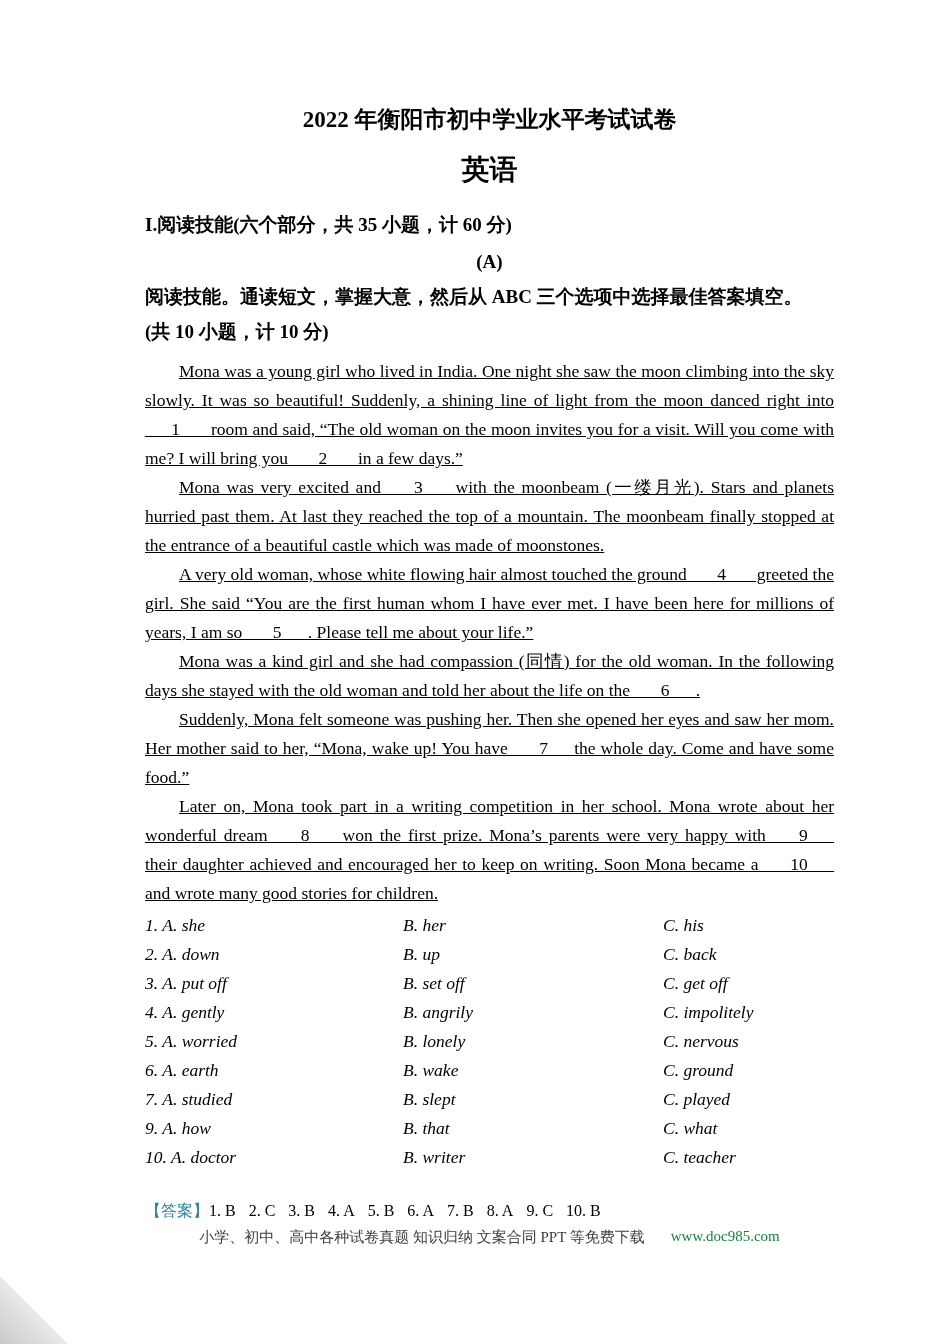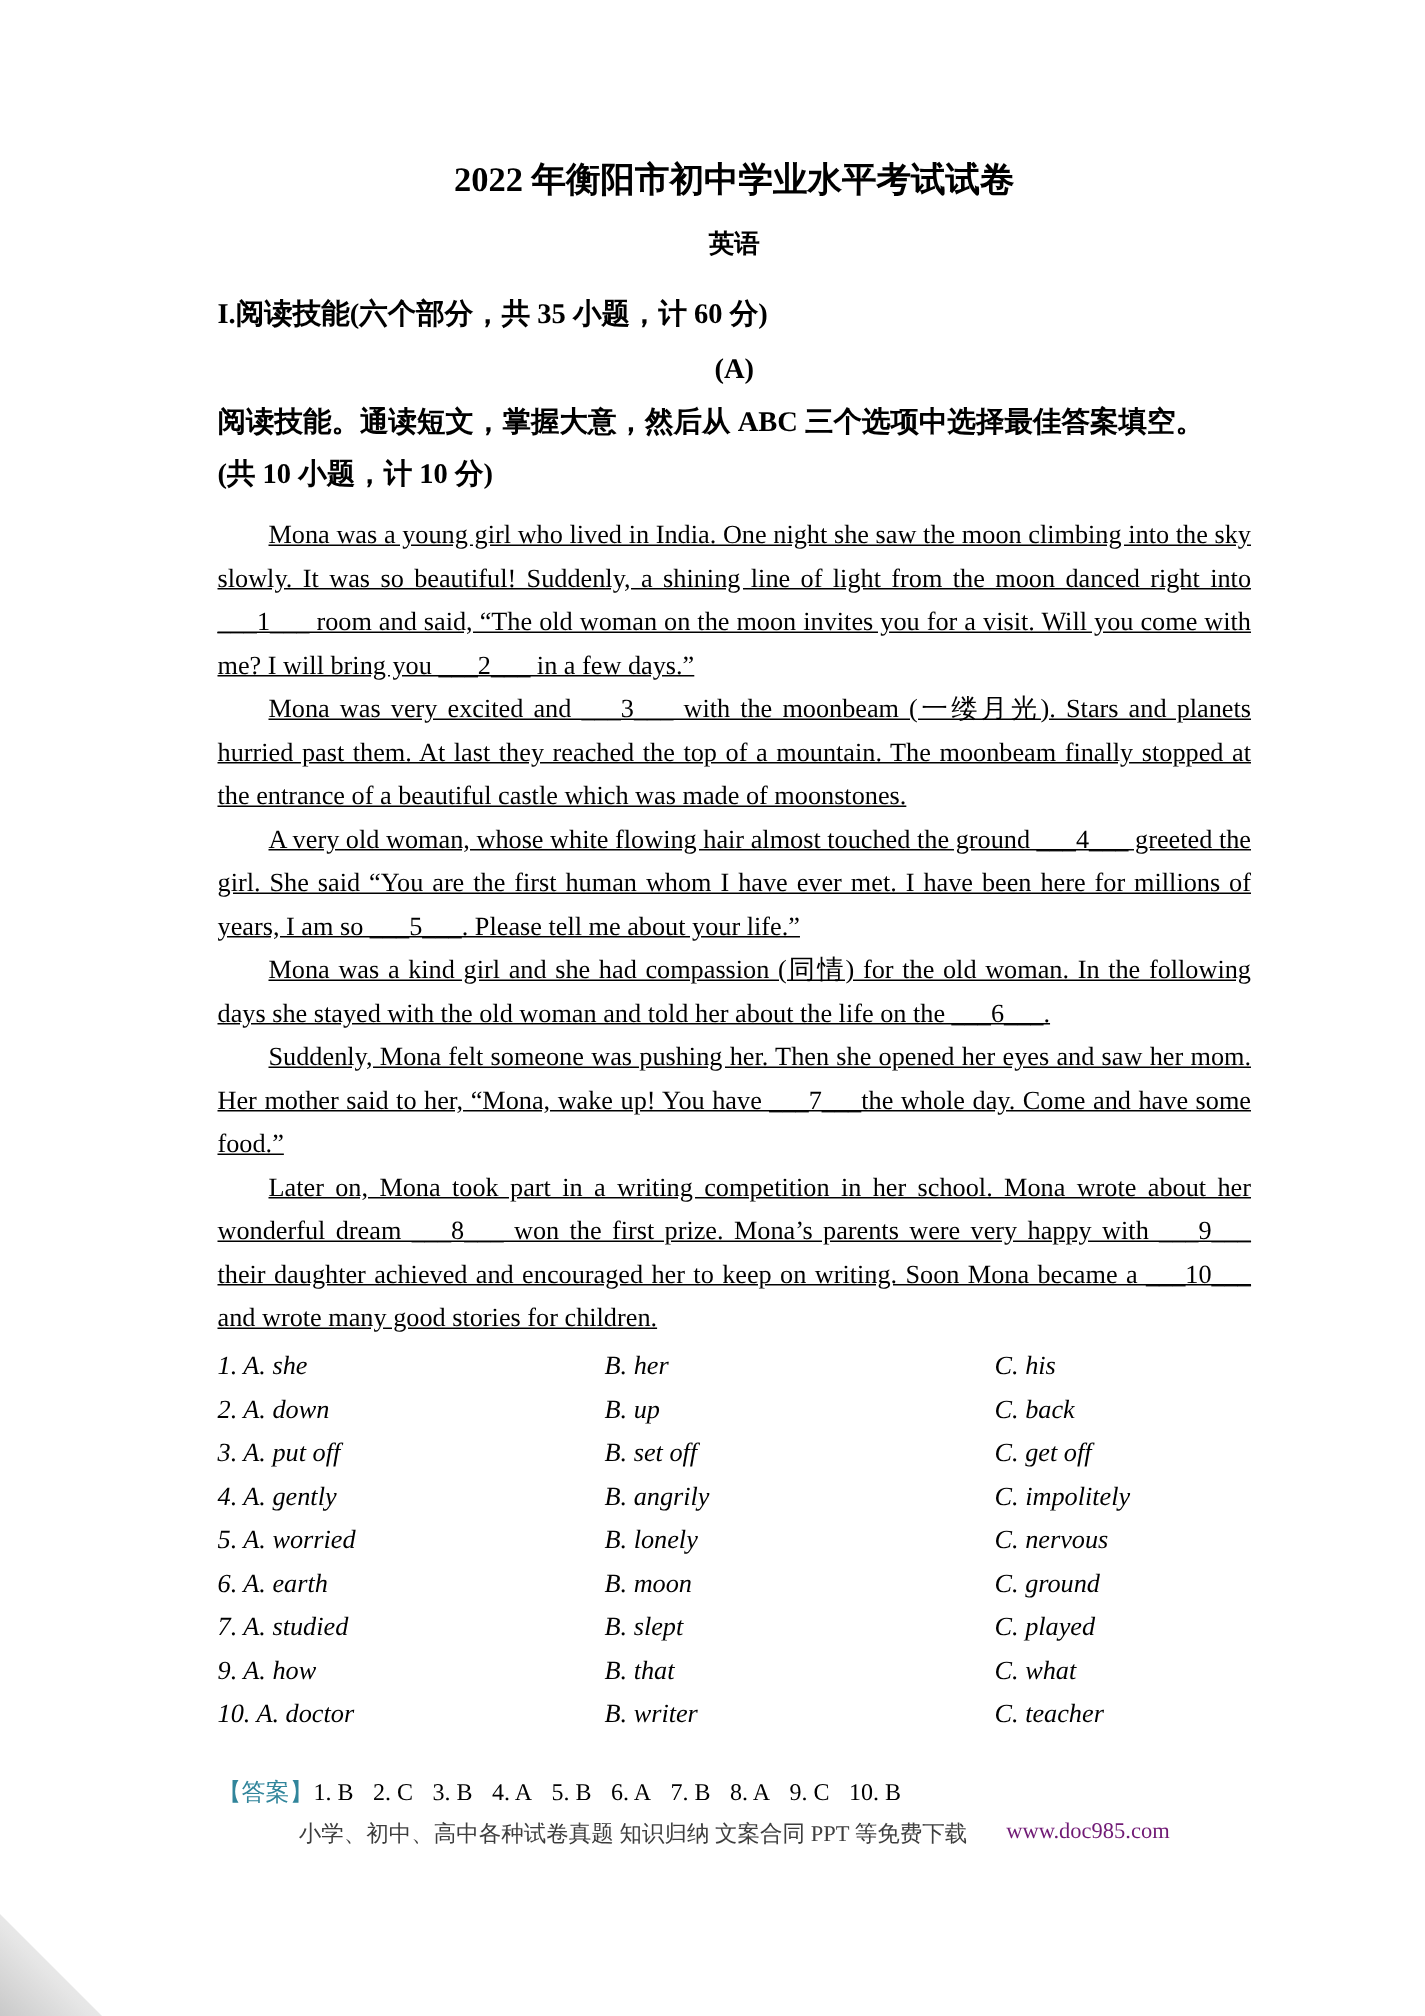--- a/index.html
+++ b/index.html
@@ -14,21 +14,21 @@
   .page {
     position: absolute; inset: 0;
     padding: 104px 116px 0 145px;
     box-sizing: border-box;
   }
   .exam-title {
     font-size: 23px; font-weight: bold;
     text-align: center; margin: 0;
   }
   .exam-subject {
-    font-size: 17px; font-weight: bold;
+    font-size: 28px; font-weight: bold;
     text-align: center; margin: 16px 0 0 0;
   }
   .section-heading {
     font-size: 19px; font-weight: bold;
     margin-top: 22px; line-height: 1.5;
   }
   .part-label {
     font-size: 19px; font-weight: bold;
     text-align: center; margin-top: 8px; line-height: 1.5;
   }
@@ -64,21 +64,21 @@
   .footer {
     margin-top: 3px;
     font-size: 15px;
     color: #3d3d3d;
     display: flex;
     justify-content: center;
     gap: 26px;
     white-space: nowrap;
     text-align: center;
   }
-  .footer-site { color: #701a75; }
+  .footer-site { color: #15803d; }
   .page-curl {
     position: absolute; left: 0; bottom: 0;
     width: 68px; height: 68px;
     clip-path: polygon(0 0, 100% 100%, 0 100%);
     background: linear-gradient(45deg, #c9c9c9 0%, #e6e6e6 45%, #f7f7f7 100%);
   }
 </style>
 </head>
 <body>
 
@@ -122,21 +122,21 @@
       <div class="q-cell">B. angrily</div>
       <div class="q-cell">C. impolitely</div>
     </div>
     <div class="q-row">
       <div class="q-cell"><span>5.</span> <span>A. worried</span></div>
       <div class="q-cell">B. lonely</div>
       <div class="q-cell">C. nervous</div>
     </div>
     <div class="q-row">
       <div class="q-cell"><span>6.</span> <span>A. earth</span></div>
-      <div class="q-cell">B. moon</div>
+      <div class="q-cell">B. wake</div>
       <div class="q-cell">C. ground</div>
     </div>
     <div class="q-row">
       <div class="q-cell"><span>7.</span> <span>A. studied</span></div>
       <div class="q-cell">B. slept</div>
       <div class="q-cell">C. played</div>
     </div>
     <div class="q-row">
       <div class="q-cell"><span>9.</span> <span>A. how</span></div>
       <div class="q-cell">B. that</div>

